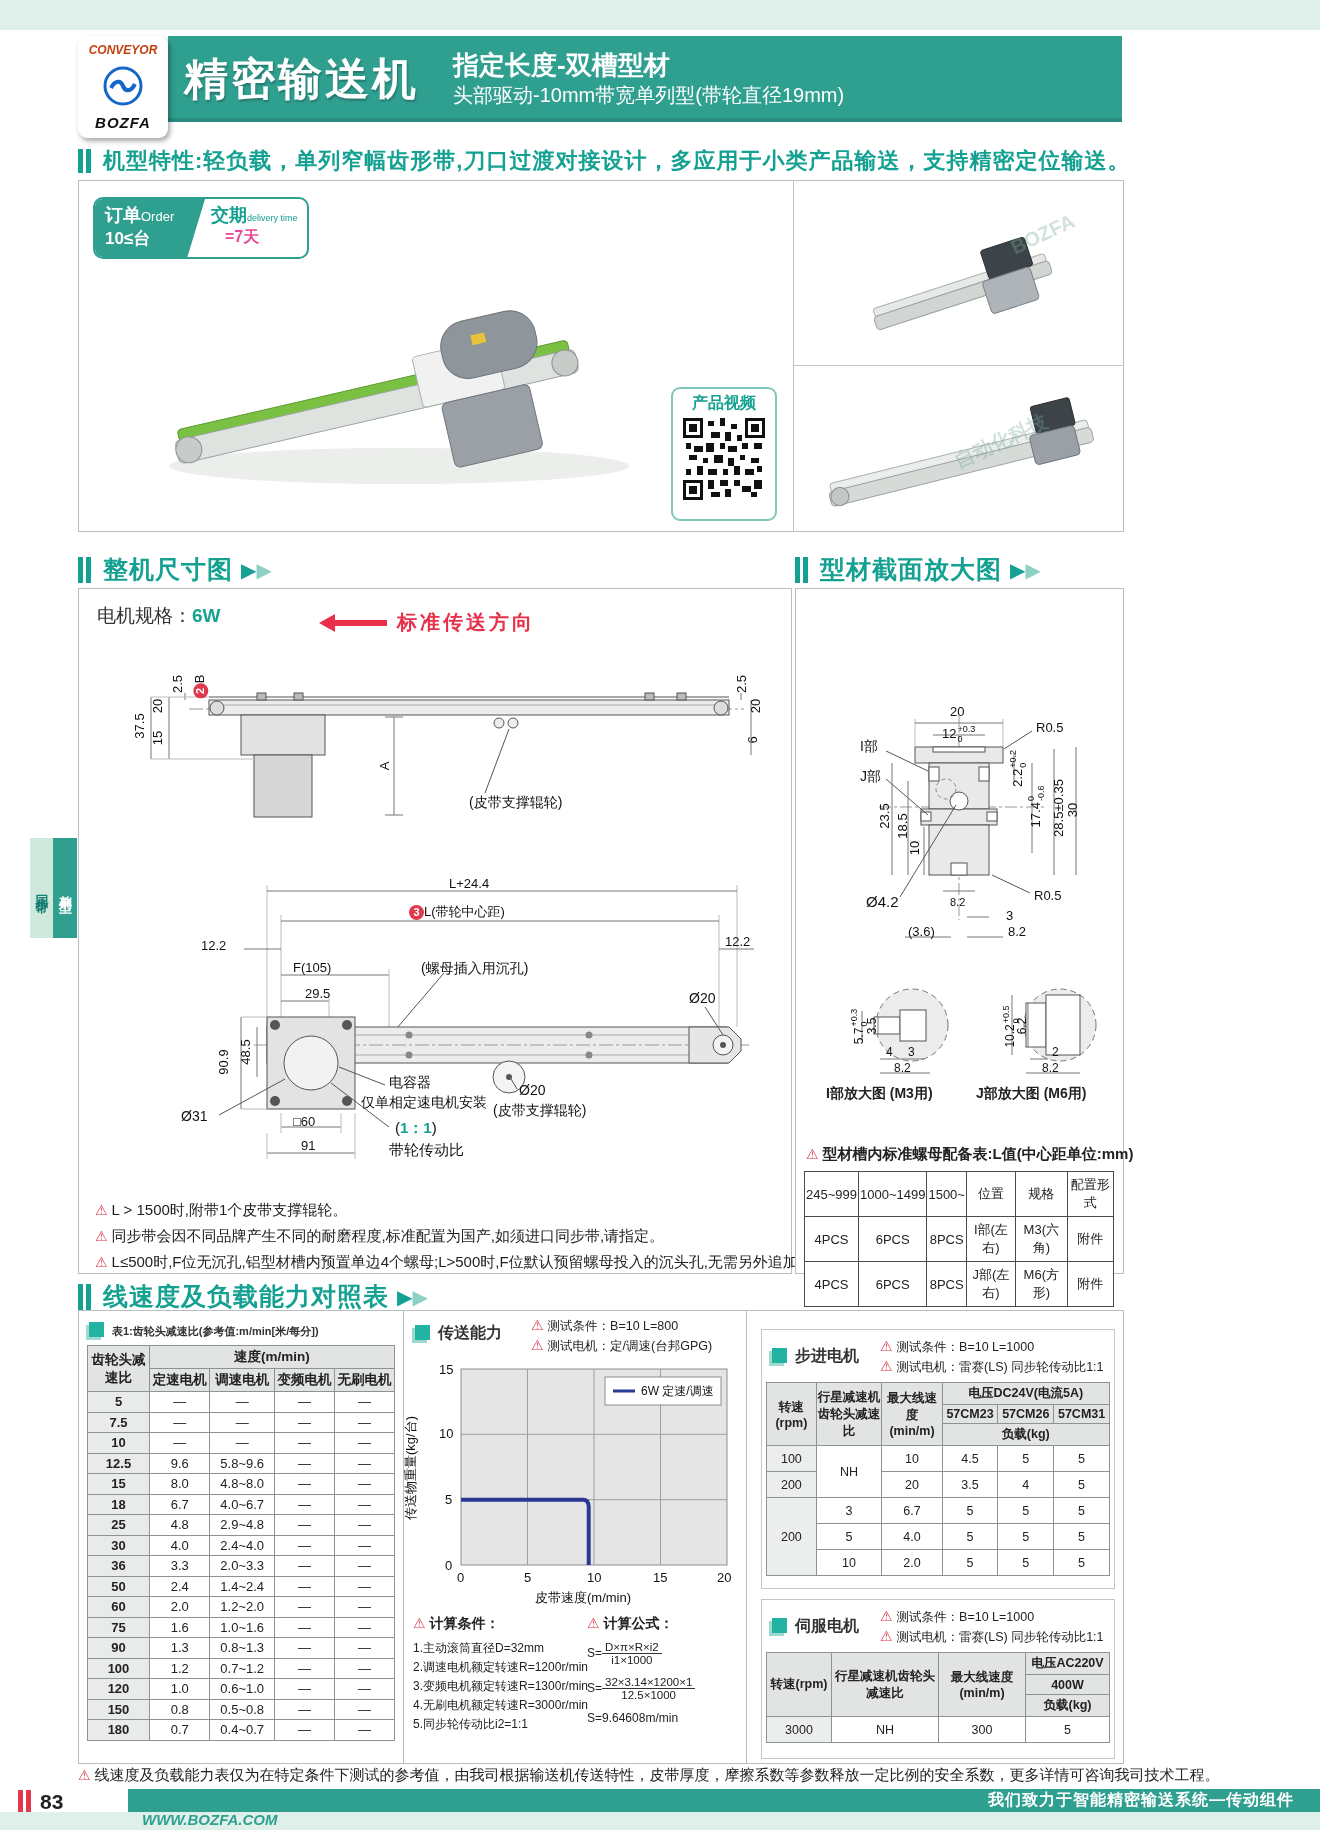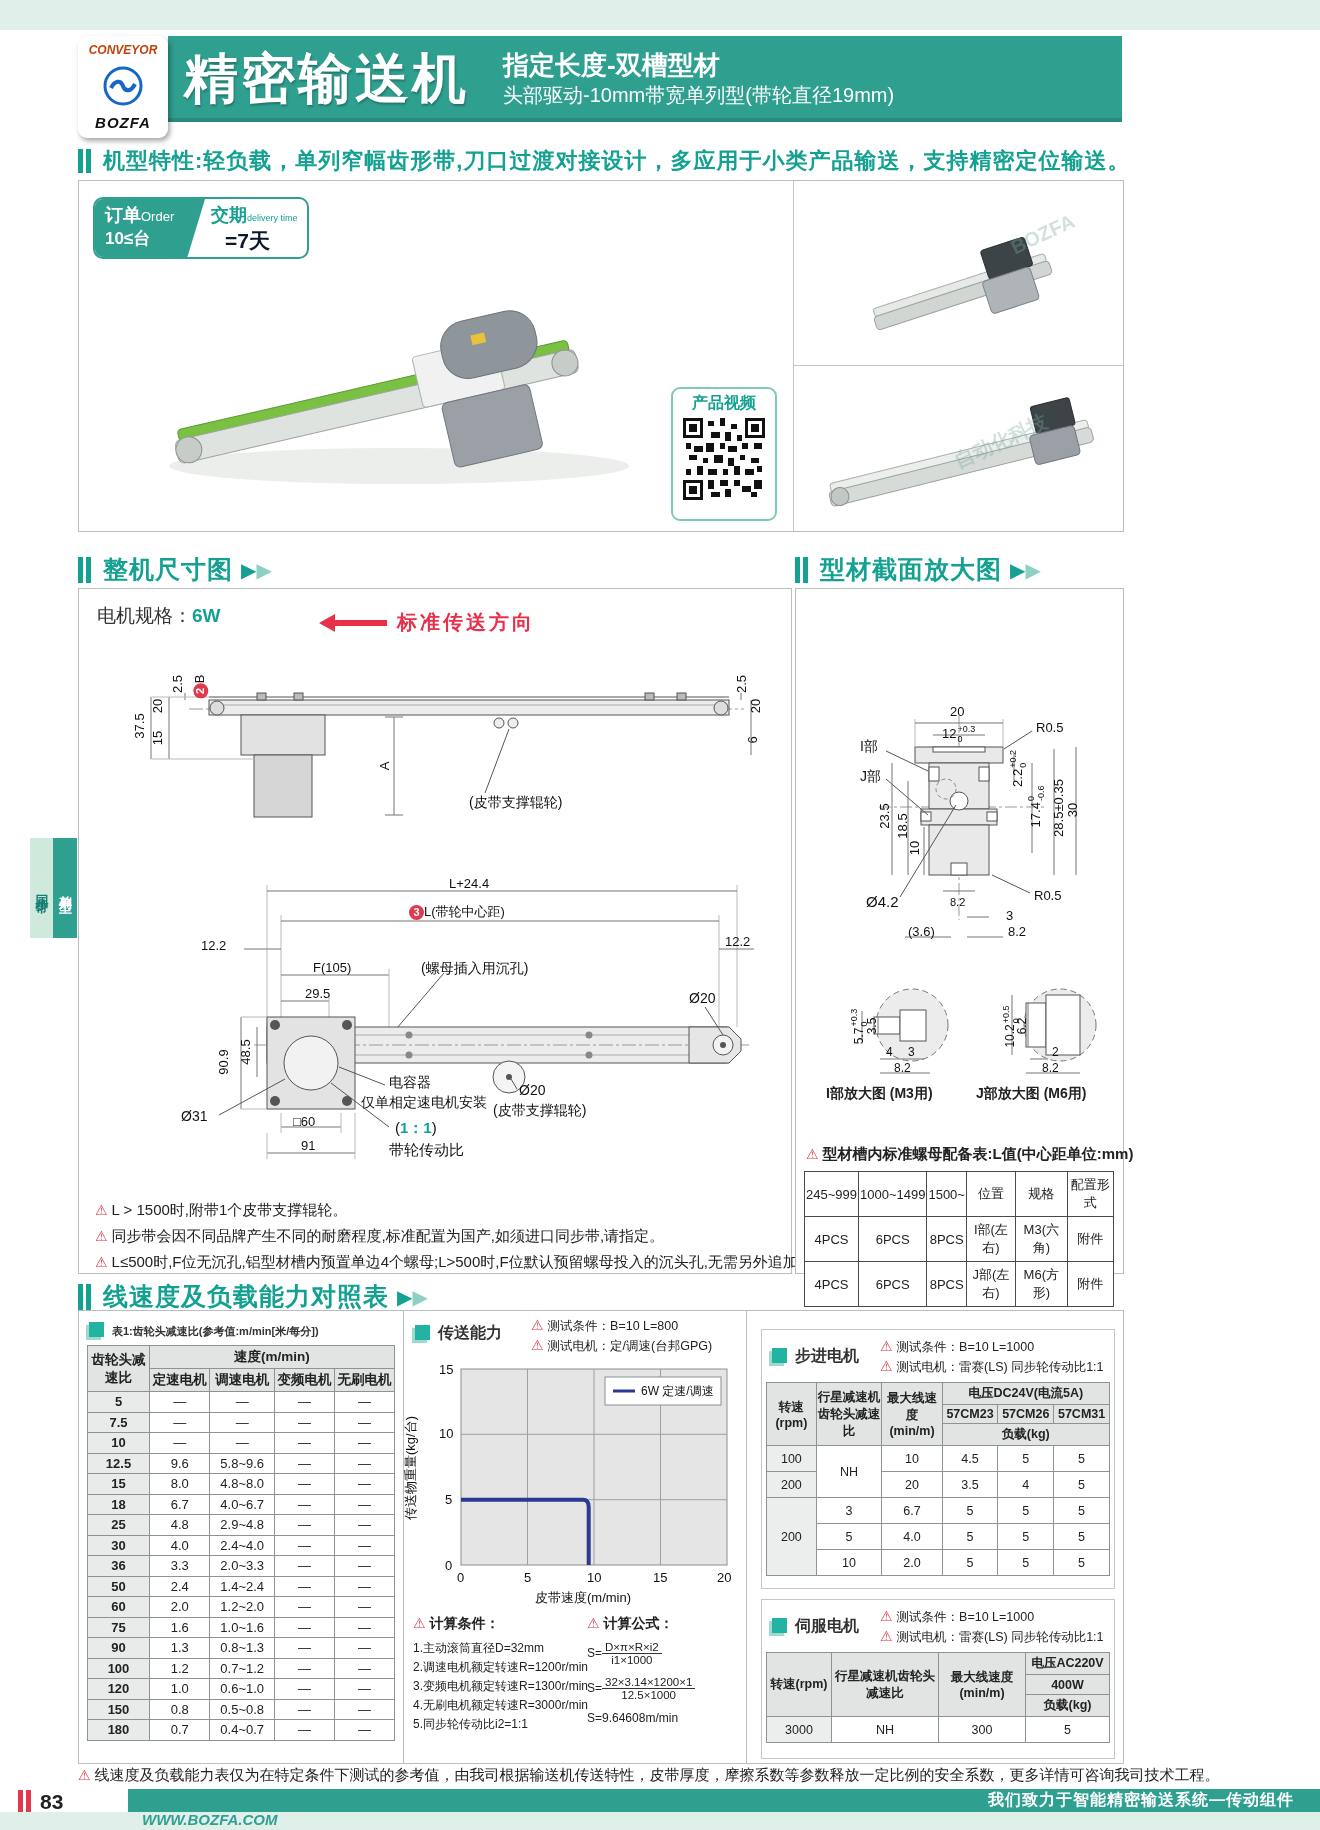--- a/index.html
+++ b/index.html
@@ -70,21 +70,21 @@
     <span style="display:inline-block;width:40px;height:40px">
       <svg viewBox="0 0 40 40" width="40" height="40">
         <circle cx="20" cy="20" r="18" fill="none" stroke="#1566c9" stroke-width="3"></circle>
         <path d="M8 22c4-8 10-8 12-2c2 6 8 6 12-2" fill="none" stroke="#1566c9" stroke-width="4"></path>
       </svg>
     </span>
     <span style="color:#111;font-style:italic;font-weight:bold;font-size:15px;letter-spacing:1px">BOZFA</span>
   </div>
 
   <div class="abs" style="left:168px;top:36px;width:954px;height:86px;background:#2f9f90;box-shadow:inset 0 -4px 0 rgba(0,0,0,.12);display:flex;align-items:center;color:#fff">
-    <span style="font-size:54px;font-weight:bold;letter-spacing:3px;margin-left:16px;text-shadow:1px 2px 2px rgba(0,0,0,.25)">精密输送机</span>
+    <span style="font-size:44px;font-weight:bold;letter-spacing:3px;margin-left:16px;text-shadow:1px 2px 2px rgba(0,0,0,.25)">精密输送机</span>
     <div style="margin-left:34px">
       <div style="font-size:26px;font-weight:bold;line-height:32px">指定长度-双槽型材</div>
       <div style="font-size:20px;line-height:28px">头部驱动-10mm带宽单列型(带轮直径19mm)</div>
     </div>
   </div>
 
   <div class="sec" style="left:78px;top:146px">
     <span class="bars" style="height:24px"></span>
     <b style="font-size:22px">机型特性:轻负载，单列窄幅齿形带,刀口过渡对接设计，多应用于小类产品输送，支持精密定位输送。</b>
   </div>
@@ -93,21 +93,21 @@
     <div class="abs" style="left:714px;top:0;width:1px;height:350px;background:#c5c5c5"></div>
     <div class="abs" style="left:715px;top:184px;width:329px;height:1px;background:#c5c5c5"></div>
 
     <div class="abs" style="left:14px;top:16px;width:212px;height:58px;border:2px solid #2f9f90;border-radius:10px;overflow:hidden;display:flex;background:#fff">
       <div style="width:100px;background:#2f9f90;color:#fff;padding:4px 0 0 10px;clip-path:polygon(0 0,100% 0,84% 100%,0 100%)">
         <div><b style="font-size:18px">订单</b><span style="font-size:13px">Order</span></div>
         <div style="font-size:17px;font-weight:bold">10≤台</div>
       </div>
       <div style="flex:1;padding:4px 0 0 6px">
         <div><b class="teal" style="font-size:18px">交期</b><span class="teal" style="font-size:9px">delivery time</span></div>
-        <div style="font-size:21px;font-weight:bold;color:#0f172a;padding-left:14px">=7天</div>
+        <div style="font-size:16px;font-weight:bold;color:#ec4899;padding-left:14px">=7天</div>
       </div>
     </div>
 
     <div class="abs" style="left:40px;top:60px;width:560px;height:270px">
       <svg width="560" height="270" viewBox="0 0 560 270">
         <ellipse cx="280" cy="225" rx="230" ry="18" fill="#eceeec"></ellipse>
         <g transform="rotate(-13 280 150)">
           <rect x="55" y="138" width="400" height="12" rx="4" fill="#7ac143" stroke="#5a9a2e"></rect>
           <rect x="50" y="148" width="410" height="24" rx="6" fill="#dfe3e0" stroke="#9aa3a0"></rect>
           <circle cx="62" cy="160" r="13" fill="#c8ccc9" stroke="#8a918e"></circle>
@@ -269,21 +269,21 @@
           <line x1="192" y1="236" x2="192" y2="256" stroke="#bbb"></line>
           <line x1="252" y1="236" x2="252" y2="256" stroke="#bbb"></line>
         <line x1="178" y1="276" x2="266" y2="276" stroke="#777"></line>
           <line x1="178" y1="256" x2="178" y2="282" stroke="#bbb"></line>
           <line x1="266" y1="236" x2="266" y2="282" stroke="#bbb"></line>
       </svg>
       <span class="dl" style="left:360px;top:0"><span>L+24.4</span></span>
       <span class="dl" style="left:320px;top:28px"><i class="cnum">3</i><span>L(带轮中心距)</span></span>
       <span class="dl" style="left:112px;top:62px"><span>12.2</span></span>
       <span class="dl" style="left:636px;top:58px"><span>12.2</span></span>
-      <span class="dl" style="left:224px;top:84px"><span>F(105)</span></span>
+      <span class="dl" style="left:204px;top:84px"><span>F(105)</span></span>
       <span class="dl" style="left:216px;top:110px"><span>29.5</span></span>
       <span class="dl" style="left:332px;top:84px;font-size:14px"><span>(螺母插入用沉孔)</span></span>
       <span class="dl rot" style="left:122px;top:178px"><span>90.9</span></span>
       <span class="dl rot" style="left:144px;top:168px"><span>48.5</span></span>
       <span class="dl" style="left:92px;top:232px;font-size:14px"><span>Ø31</span></span>
       <span class="dl" style="left:300px;top:198px;font-size:14px"><span>电容器</span></span>
       <span class="dl" style="left:272px;top:218px;font-size:14px"><span>仅单相定速电机安装</span></span>
       <span class="dl" style="left:430px;top:206px;font-size:14px"><span>Ø20</span></span>
       <span class="dl" style="left:404px;top:226px;font-size:14px"><span>(皮带支撑辊轮)</span></span>
       <span class="dl" style="left:204px;top:238px"><span>□60</span></span>

